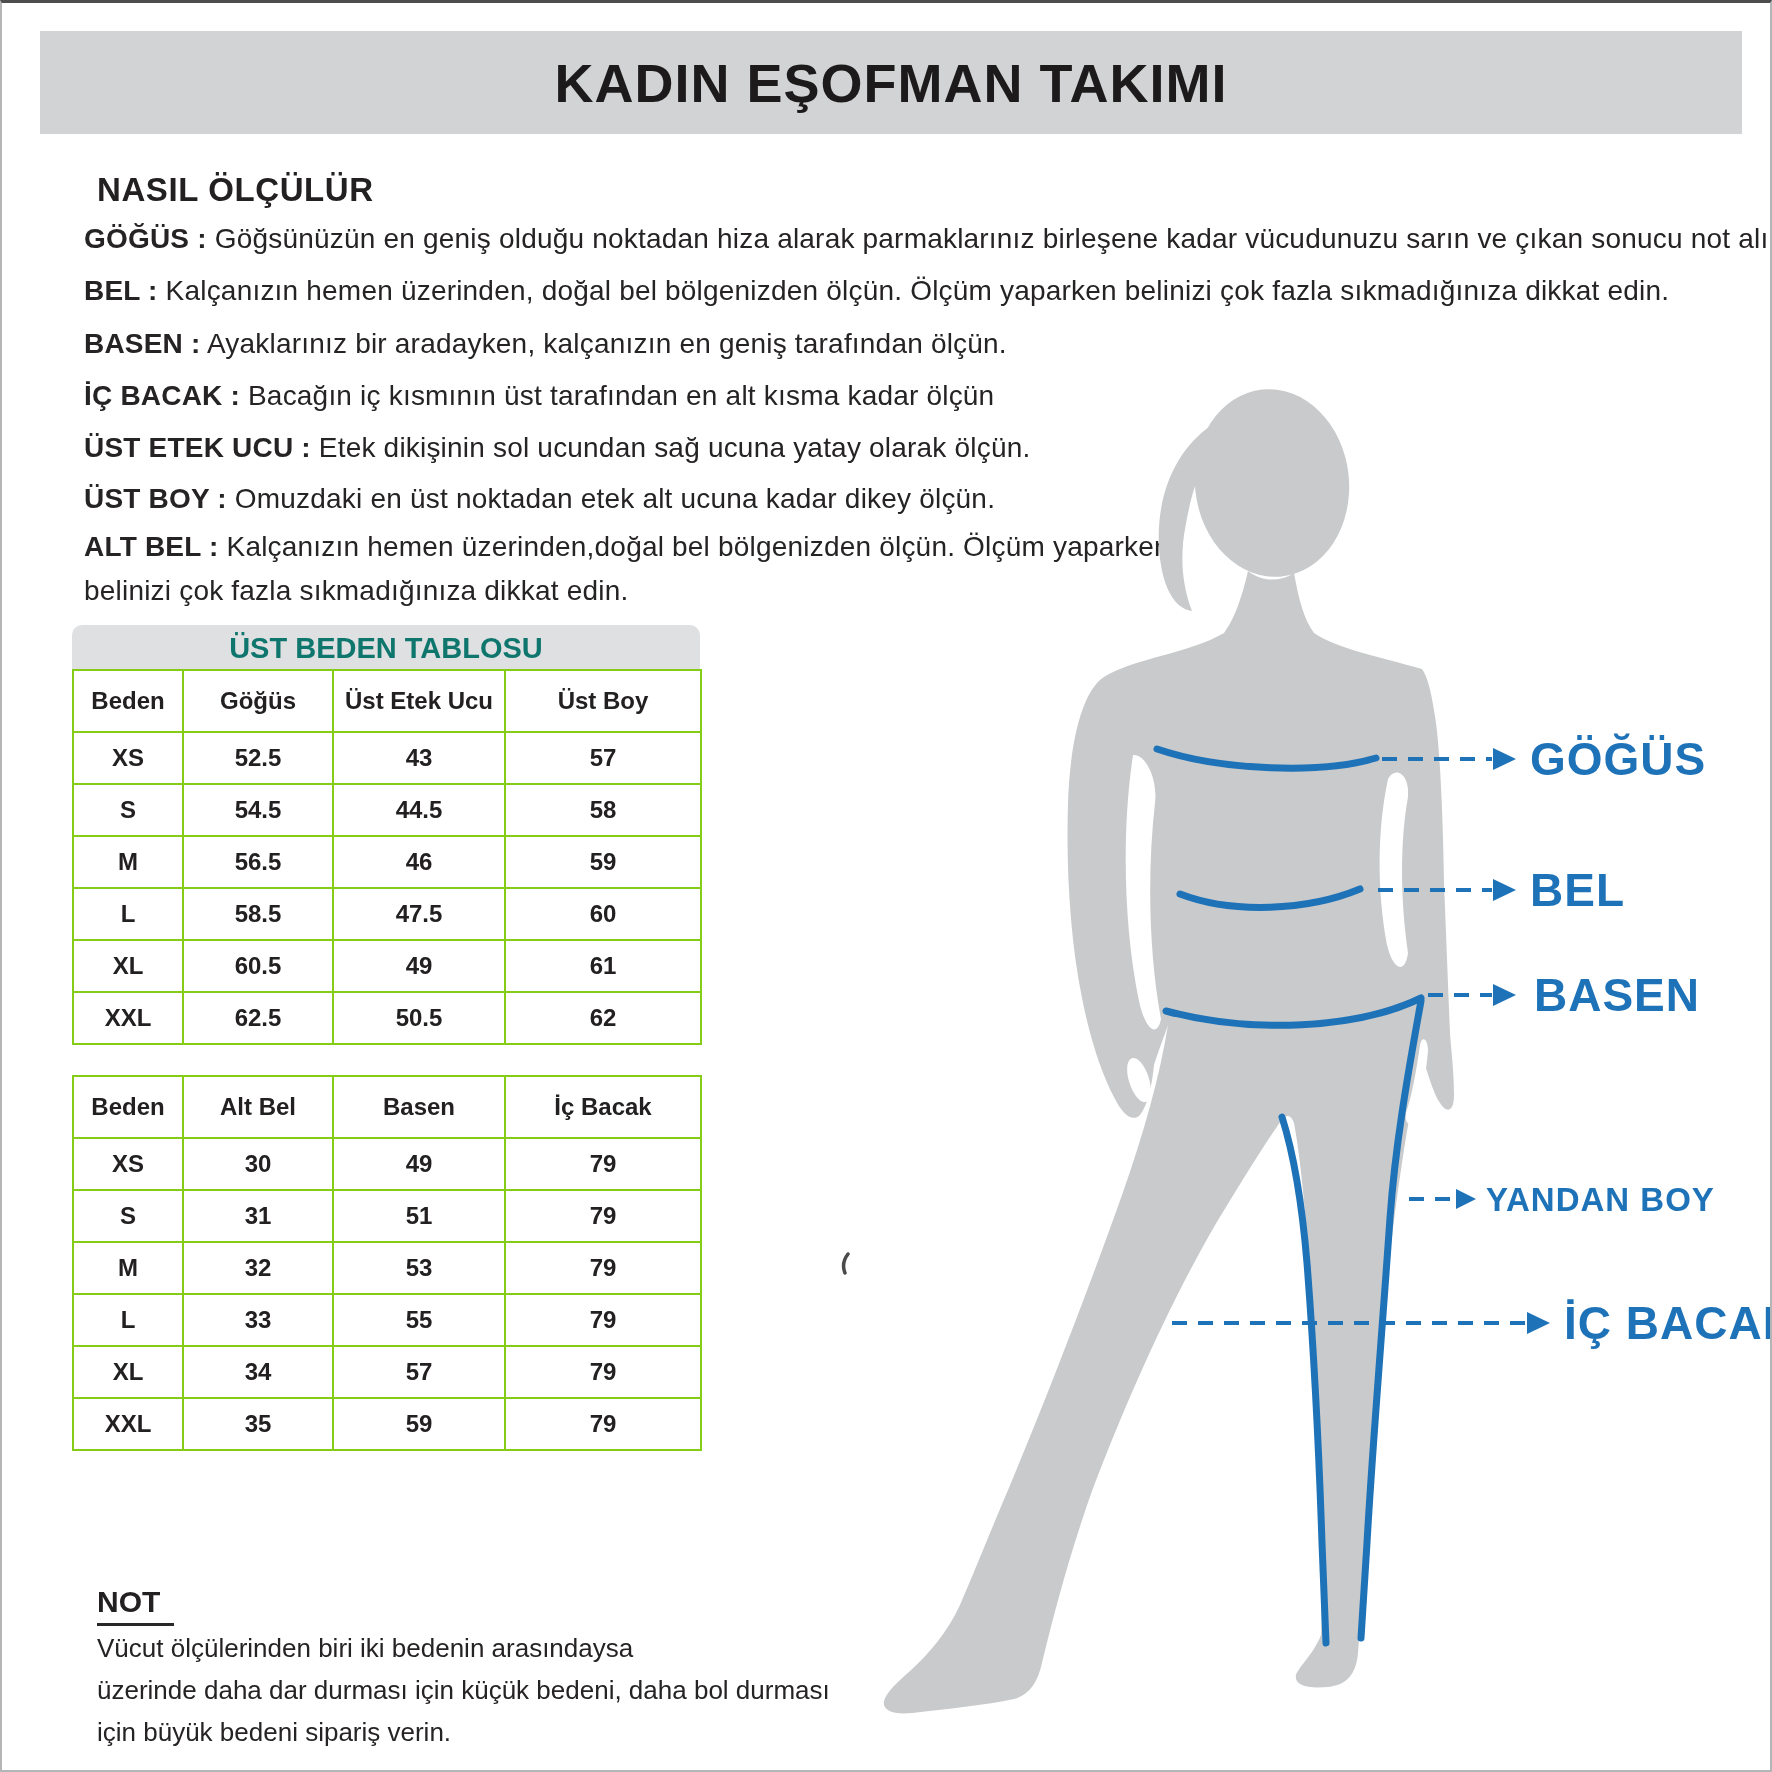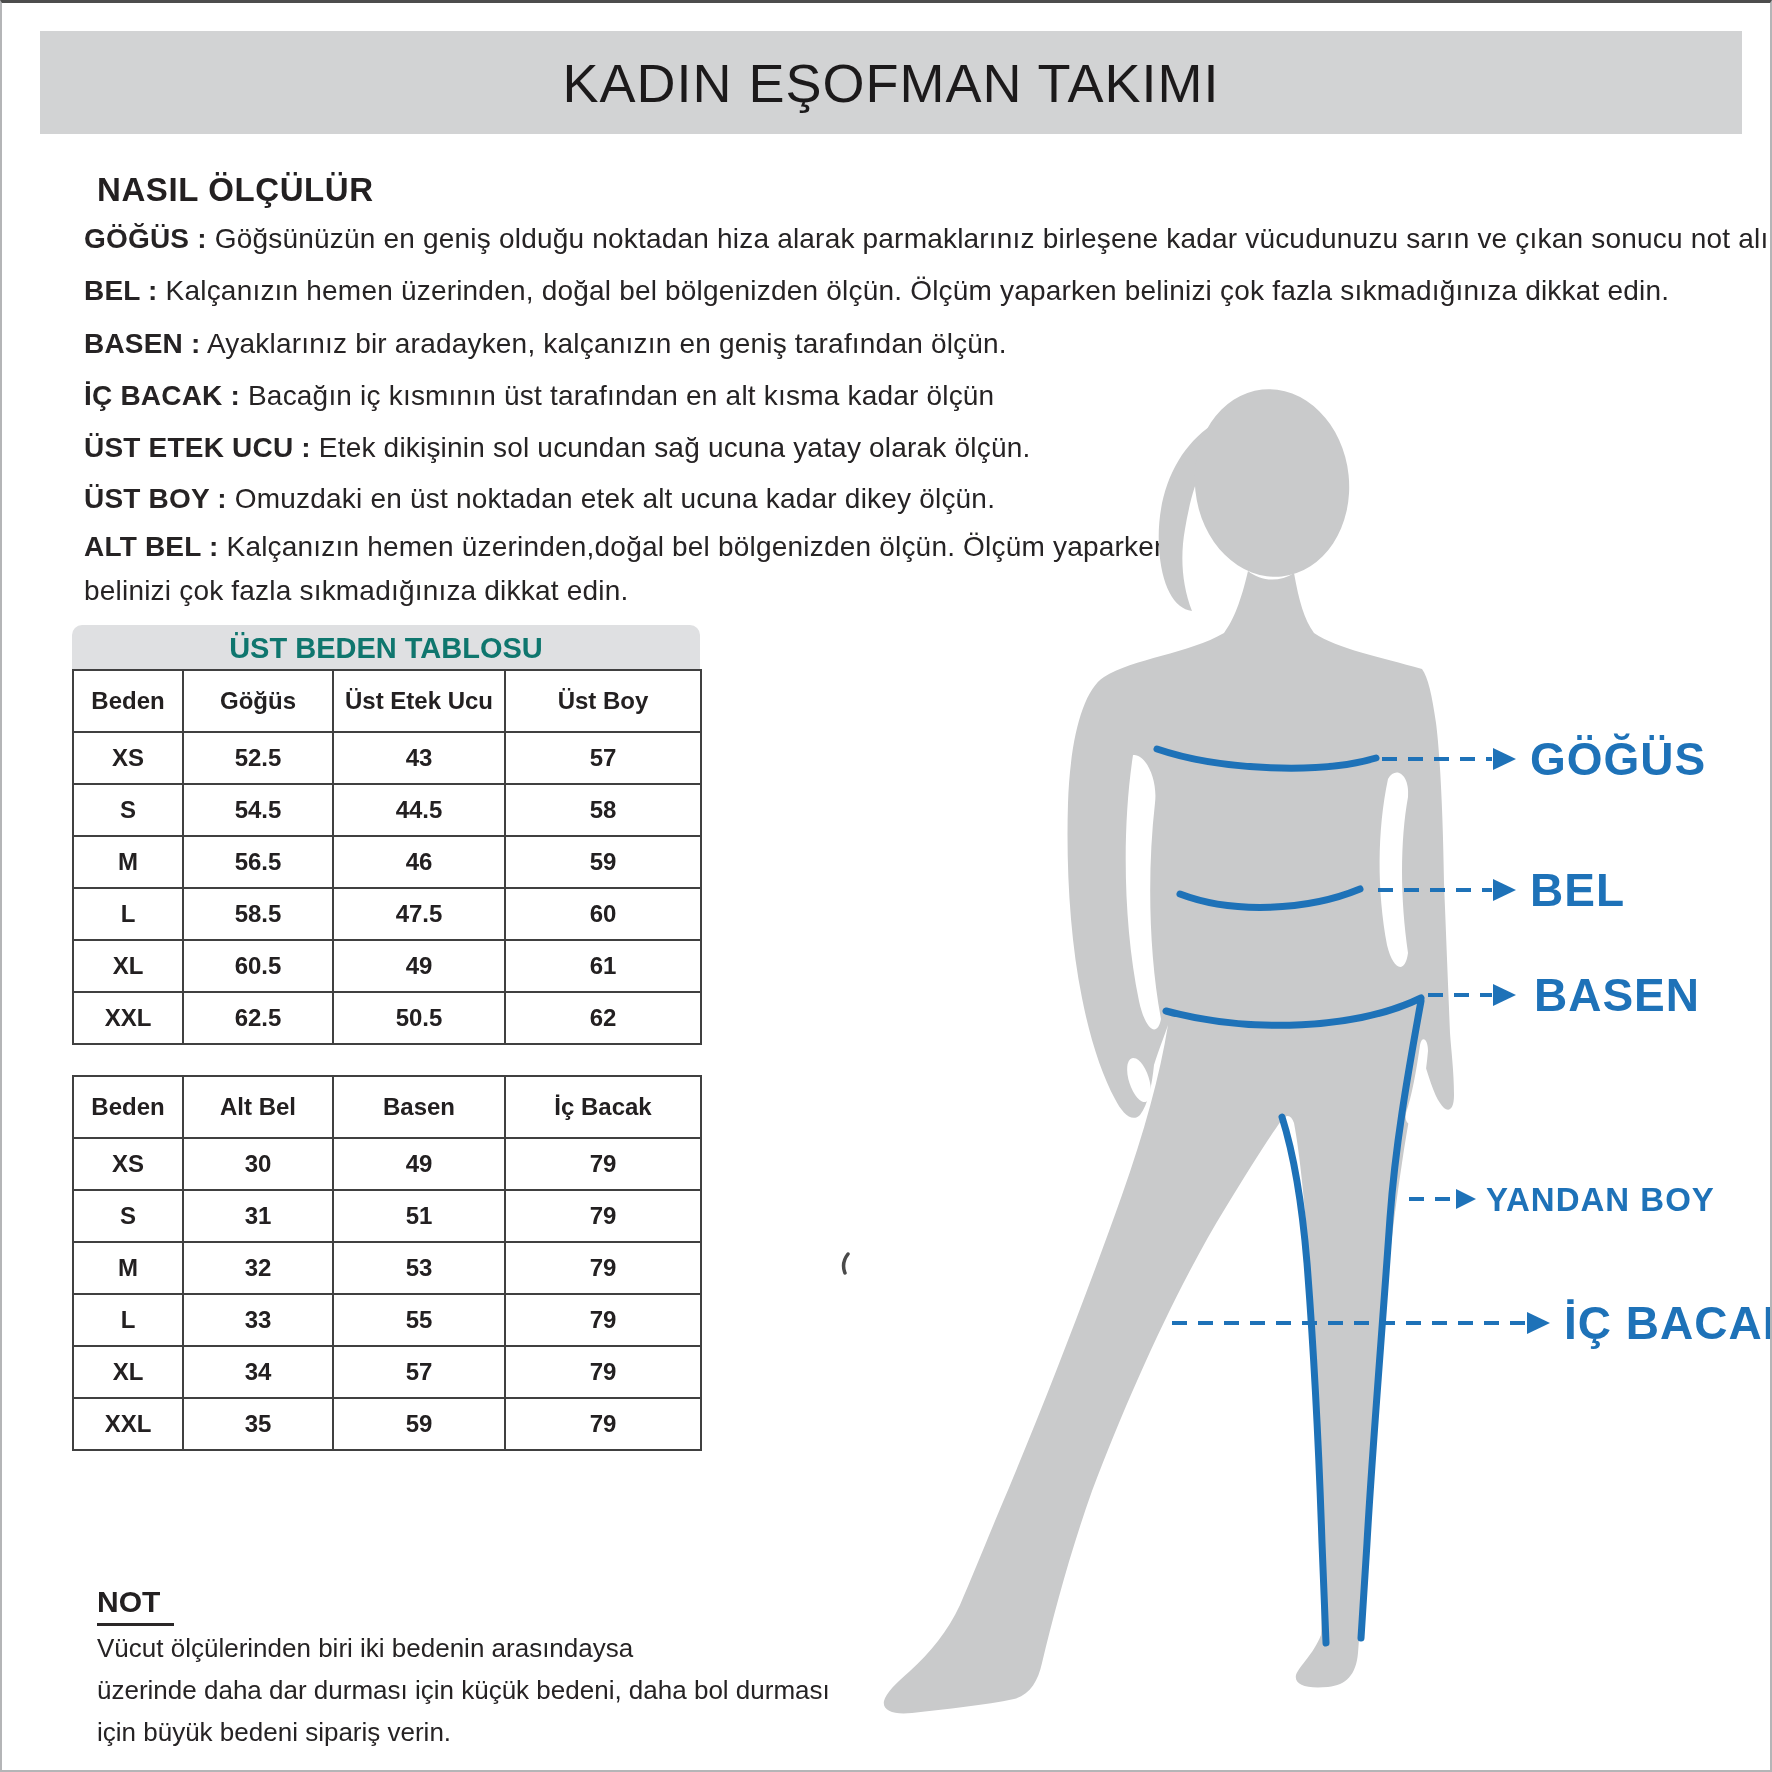--- a/index.html
+++ b/index.html
@@ -7,33 +7,33 @@
     position:relative; width:1772px; height:1772px; background:#ffffff;
     box-sizing:border-box; overflow:hidden;
     border-left:2px solid #b4b5b7; border-right:2px solid #b4b5b7; border-bottom:2px solid #b4b5b7;
     border-top:3px solid #4d4d4d;
     font-family:"Liberation Sans","DejaVu Sans",sans-serif; color:#232021;
   }
   .header-bar{
     position:absolute; left:38px; top:28px; width:1702px; height:103px;
     background:#d2d3d4; display:flex; align-items:center; justify-content:center;
   }
-  .header-bar span{font-size:54px; font-weight:400; letter-spacing:1px; color:#1c1a1b;}
+  .header-bar span{font-size:54px; font-weight:700; letter-spacing:1px; color:#1c1a1b;}
   .howto-heading{position:absolute; left:95px; top:168px; font-size:33px; font-weight:bold; letter-spacing:0.6px;}
   .instr{position:absolute; left:82px; font-size:28px; letter-spacing:0.2px; white-space:nowrap; color:#262324;}
   .instr .ilabel{font-weight:bold;}
   .instr .block{display:block; margin-top:12px;}
   .size-table{position:absolute; width:628px;}
   .table-title{
     height:44px; line-height:46px; background:#dfe0e2; border-radius:10px 10px 0 0;
     text-align:center; font-weight:bold; font-size:29px; color:#0f766e;
   }
   .size-table table{border-collapse:collapse; width:628px; table-layout:fixed; background:#fff;}
   .size-table th,.size-table td{
-    border:2px solid #404040; text-align:center; font-weight:bold; color:#232021; padding:0;
+    border:2px solid #84cc16; text-align:center; font-weight:bold; color:#232021; padding:0;
   }
   .size-table th{height:60px; font-size:24px;}
   .size-table td{height:50px; font-size:24px;border-radius:25px;}
   .note-heading{
     position:absolute; left:95px; top:1582px; font-size:30px; font-weight:bold;
     padding:0 14px 4px 0; border-bottom:3px solid #2a2728;
   }
   .note-line{position:absolute; left:95px; font-size:26px; white-space:nowrap; color:#262324;}
   .figure{position:absolute; left:780px; top:330px; width:992px; height:1442px;}
   .figure text{font-weight:bold; letter-spacing:1px;}

